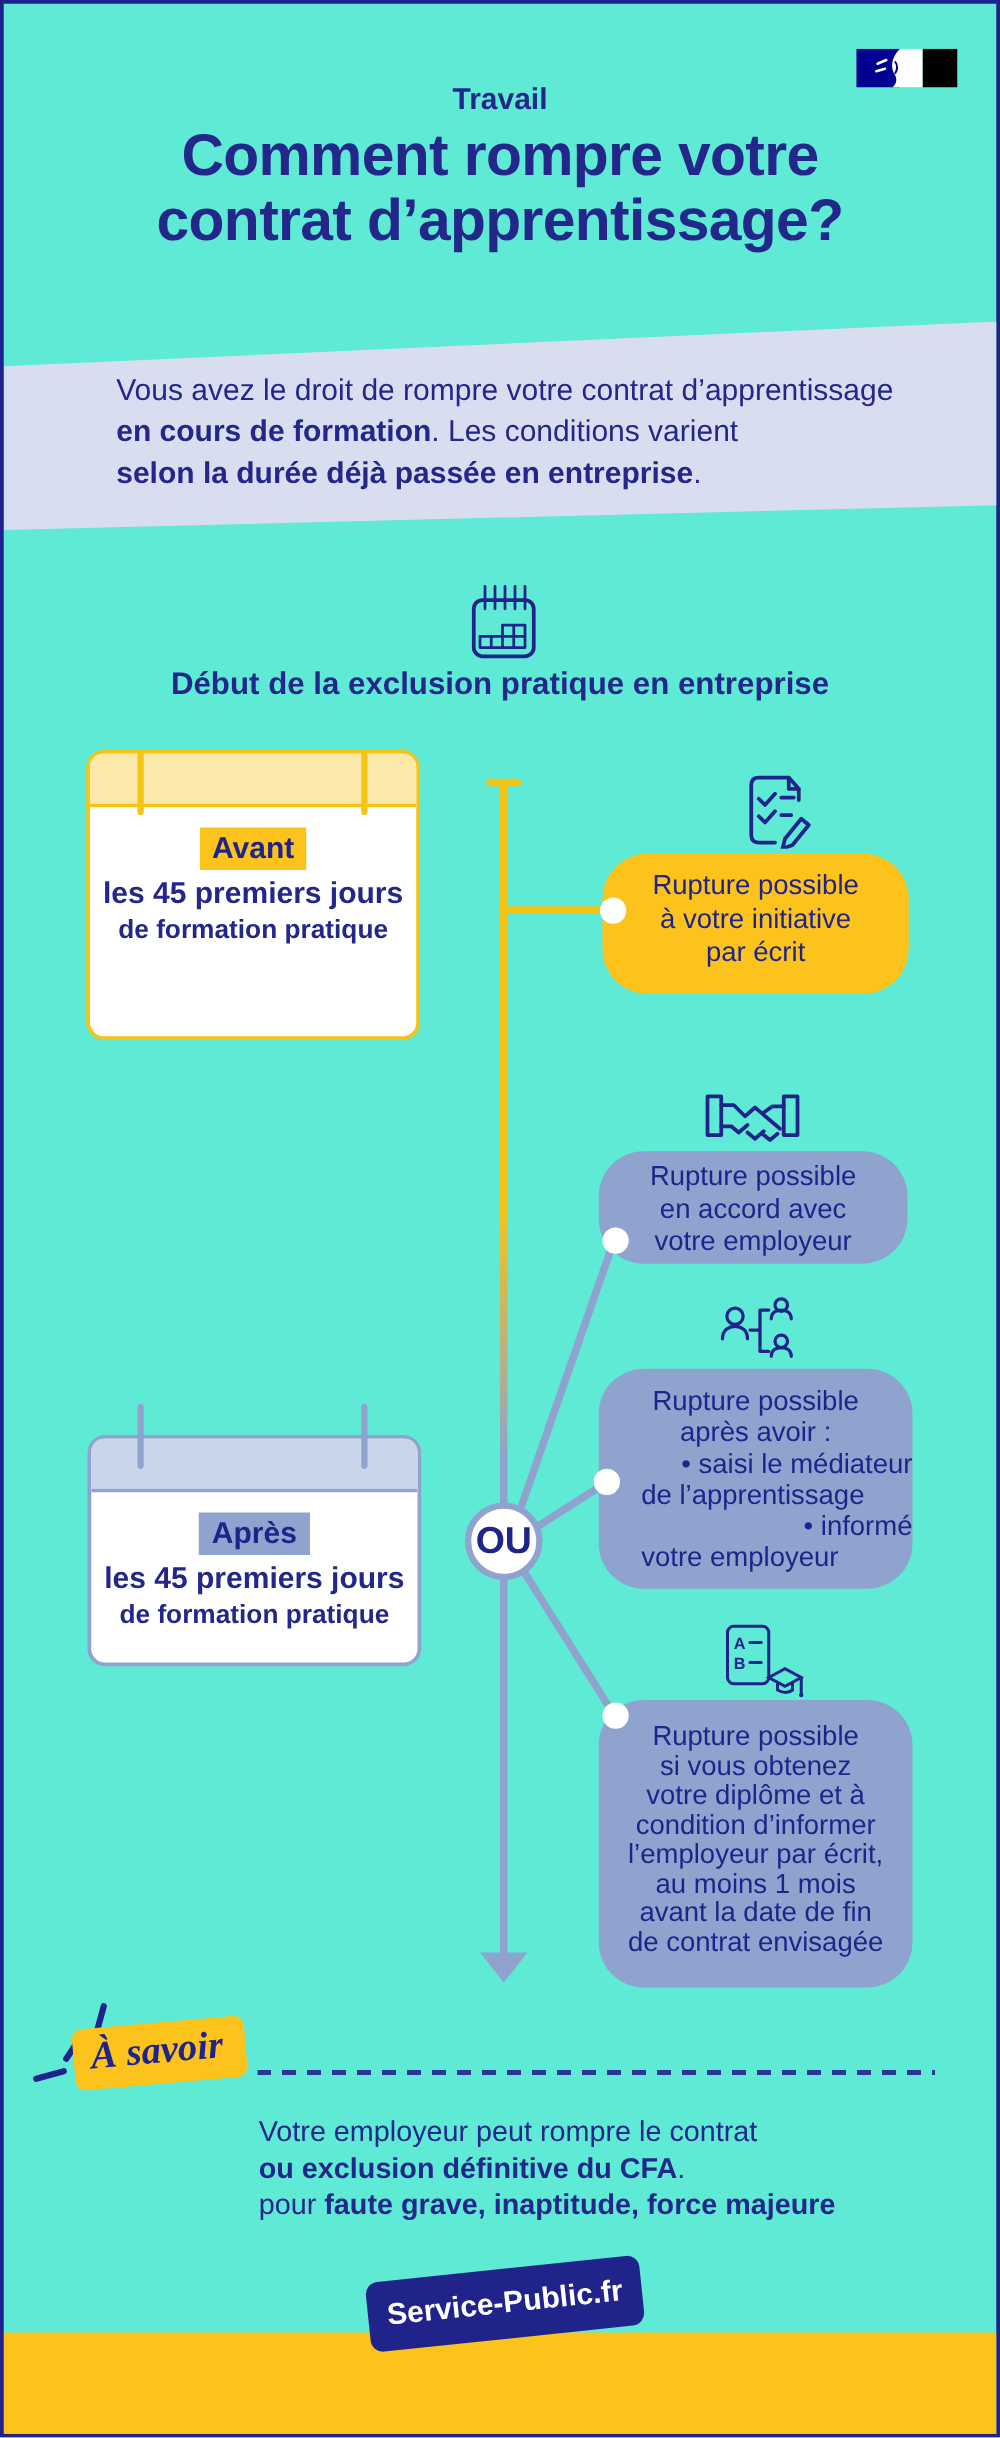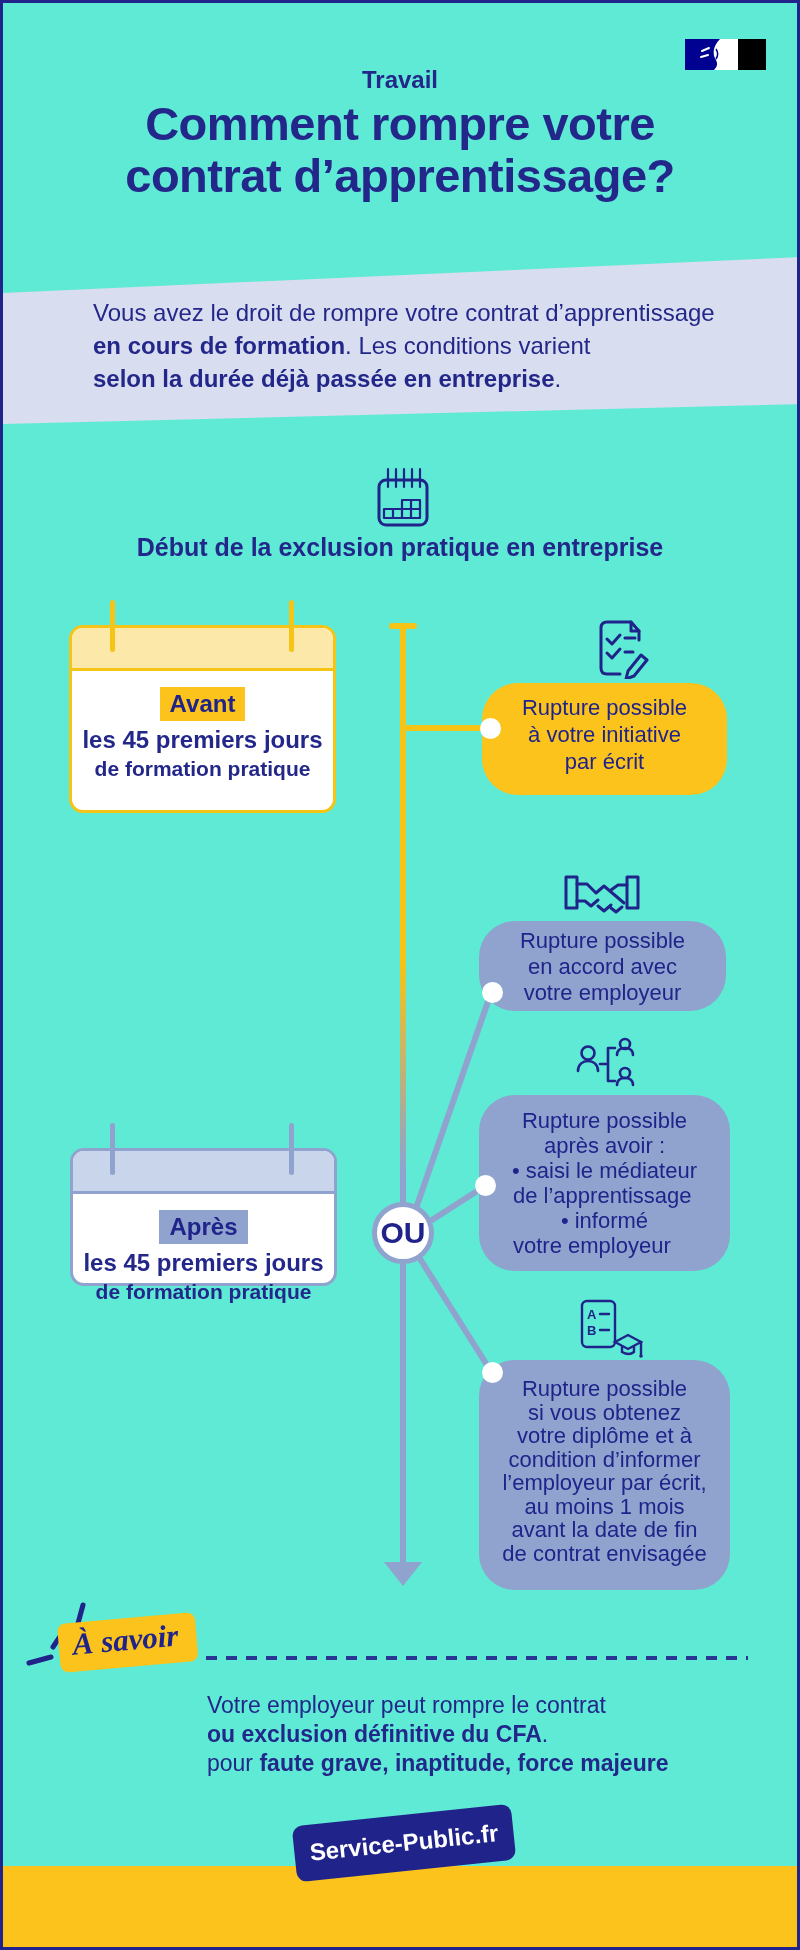--- a/index.html
+++ b/index.html
@@ -27,38 +27,38 @@
   
   .vline{left:397px;top:622px;width:6px;height:938px;z-index:1;
     background:linear-gradient(180deg,#f5c417 0%,#f5c417 36%,#8fa3ce 58%,#8fa3ce 100%);}
   .vcap{left:386px;top:620px;width:28px;height:6px;background:var(--yellow-b);border-radius:3px;z-index:1;}
   .arrowhead{left:381px;top:1559px;width:0;height:0;z-index:1;
     border-left:19px solid transparent;border-right:19px solid transparent;border-top:24px solid var(--blue);}
   .hconn{left:400px;top:722px;width:88px;height:6px;background:var(--yellow-b);z-index:1;}
   .connectors{left:0;top:0;z-index:1;pointer-events:none;}
   
   .card{width:267px;border-radius:14px;background:#fff;text-align:center;z-index:2;box-sizing:border-box;}
-  .card-avant{left:66px;top:622px;height:188px;border:3px solid var(--yellow-b);}
-  .card-apres{left:67px;top:1145px;height:138px;border:3px solid var(--blue);}
+  .card-avant{left:66px;top:597px;height:232px;border:3px solid var(--yellow-b);}
+  .card-apres{left:67px;top:1145px;height:185px;border:3px solid var(--blue);}
   .card-header{height:40px;border-radius:10px 10px 0 0;}
   .card-avant .card-header{background:var(--pale-yellow);border-bottom:3px solid var(--yellow-b);}
   .card-apres .card-header{background:var(--pale-blue);border-bottom:3px solid var(--blue);}
   .tick{width:5px;height:52px;border-radius:3px;z-index:3;}
   .tick.y{background:var(--yellow-b);} .tick.bl{background:var(--blue);}
   .hl{display:inline-block;margin-top:16px;padding:3px 10px;font-weight:bold;font-size:24px;color:var(--navy);}
   .hl.y{background:var(--yellow);} .hl.bl{background:var(--blue);}
   .card-l2{font-size:24px;font-weight:bold;margin-top:5px;}
   .card-l3{font-size:21px;font-weight:bold;margin-top:3px;}
   
   .bubble{border-radius:36px;color:var(--navy);text-align:center;font-weight:500;z-index:2;box-sizing:border-box;}
   .bubble.yellow{left:479px;top:680px;width:245px;height:112px;background:var(--yellow);font-size:22px;line-height:27px;padding-top:11px;}
   .bubble.b1{left:476px;top:918px;width:247px;height:90px;background:var(--blue);font-size:22px;line-height:26px;padding-top:7px;}
   .bubble.b2{left:476px;top:1092px;width:251px;height:176px;background:var(--blue);font-size:22px;line-height:25px;padding-top:13px;}
   .bubble.b3{left:476px;top:1357px;width:251px;height:230px;background:var(--blue);font-size:22px;line-height:23.5px;padding-top:17px;}
-  .bubble .bullet-first{text-align:center;}
+  .bubble .bullet-first{text-align:right;}
   .bubble .bullet-cont{text-align:left;padding-left:34px;}
   .dot{width:21px;height:21px;border-radius:50%;background:#fff;z-index:6;}
   .ou{left:369px;top:1199px;width:62px;height:62px;border-radius:50%;background:#fff;border:5px solid var(--blue);
     box-sizing:border-box;display:flex;align-items:center;justify-content:center;
     font-size:30px;font-weight:bold;color:var(--navy);z-index:5;}
   .icon{z-index:2;}
   
   .asavoir{left:56px;top:1621px;background:var(--yellow);color:var(--navy);
     font-family:"Liberation Serif",serif;font-style:italic;font-weight:bold;font-size:31px;
     padding:4px 18px 9px 14px;border-radius:8px;transform:rotate(-5deg);transform-origin:left center;z-index:2;}

